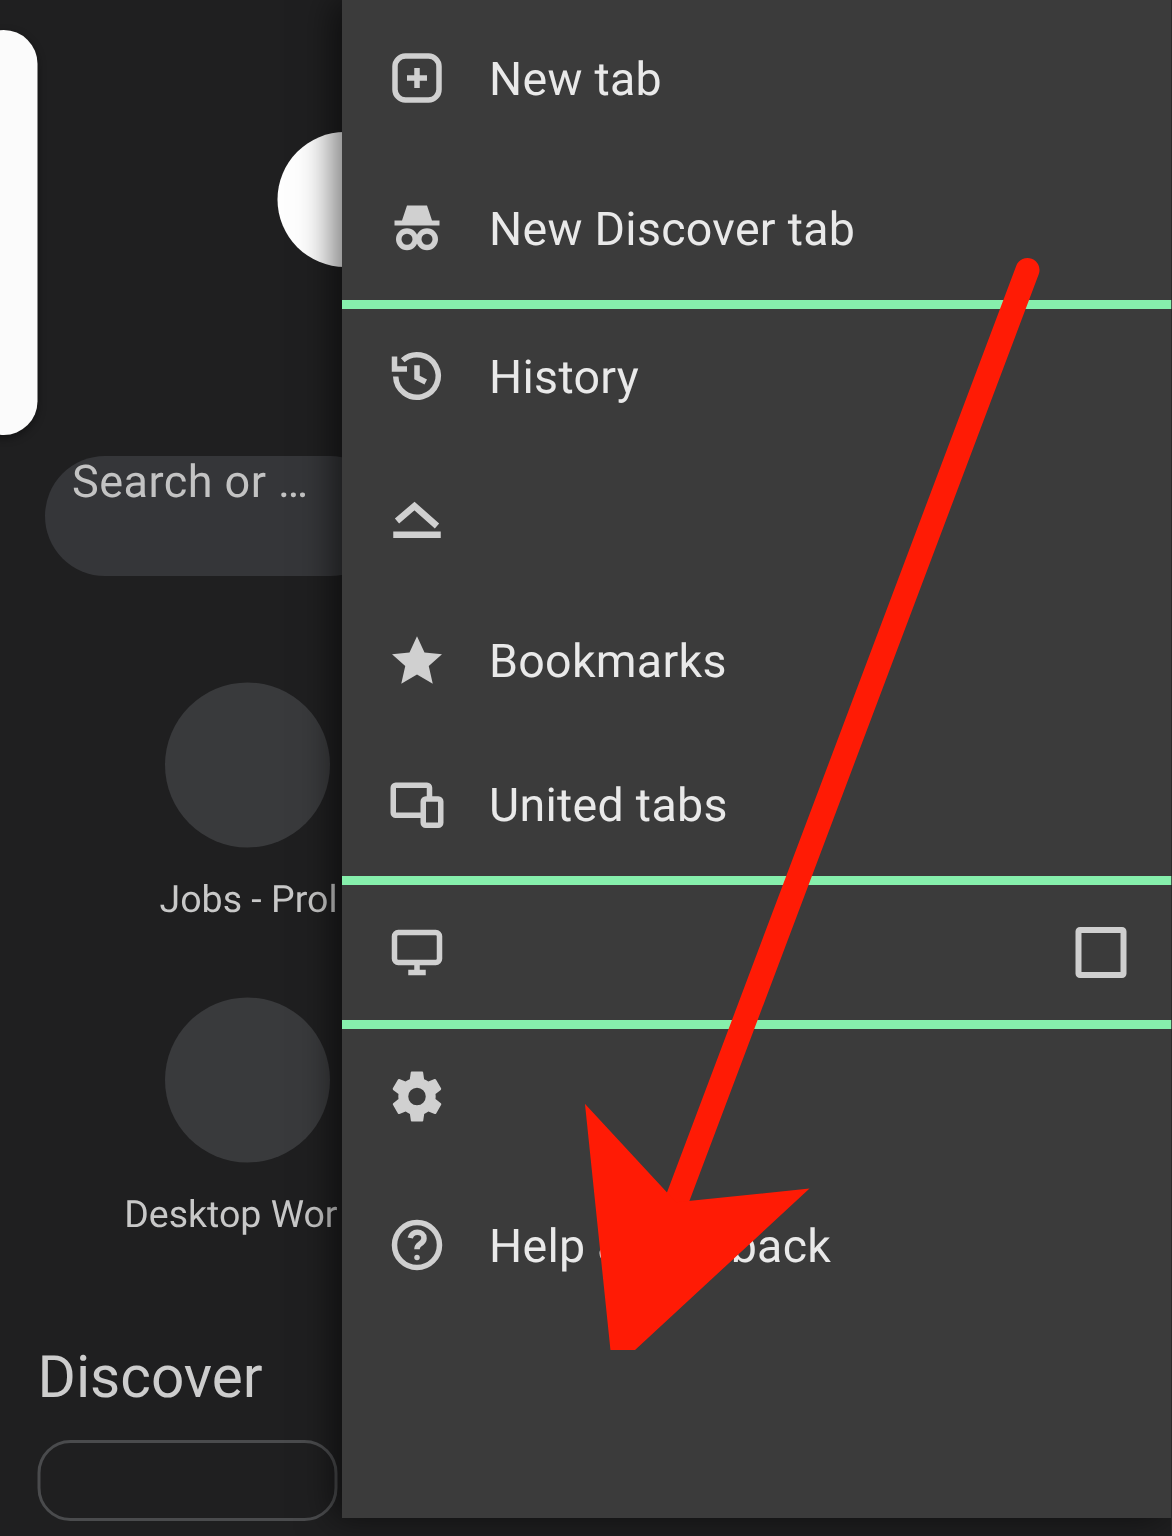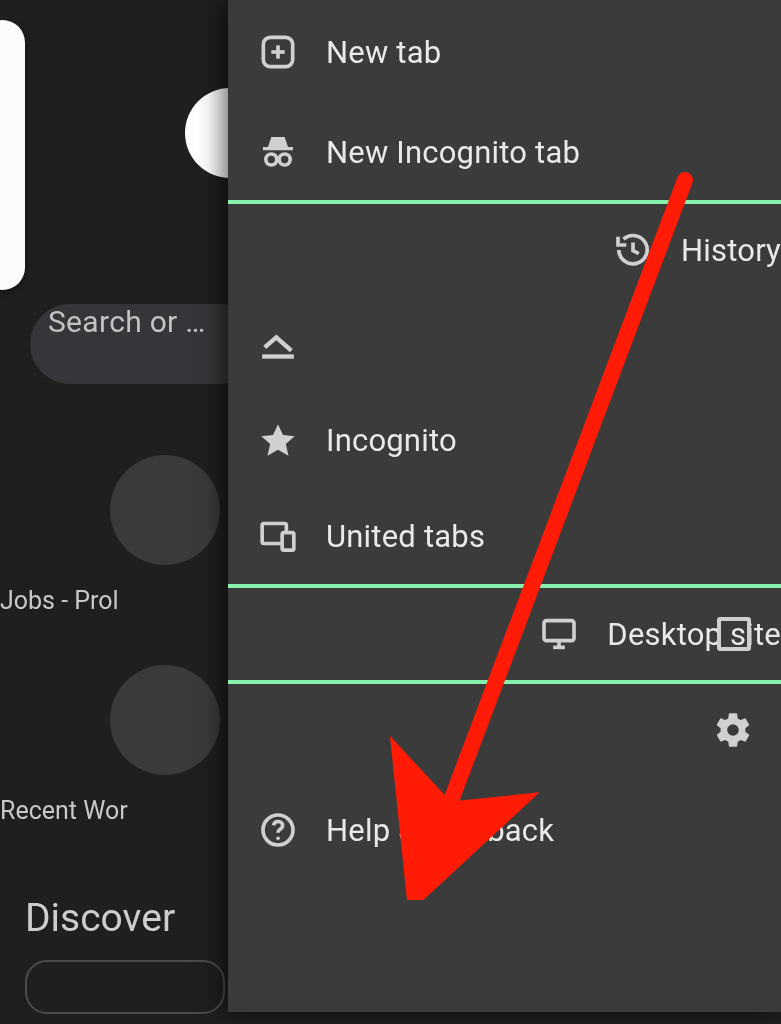--- a/index.html
+++ b/index.html
@@ -46,21 +46,21 @@
       position: absolute;
       width: 110px; height: 110px;
       border-radius: 50%;
       background: #393a3c;
     }
     .shortcut.s1 { top: 455px; left: 110px; }
     .shortcut.s2 { top: 665px; left: 110px; }
     .shortcut-label {
       position: absolute;
       left: 0; width: 225px;
-      text-align: left;
+      text-align: right;
       color: #c8c8c8;
       font-size: 25px;
     }
     .shortcut-label.l1 { top: 586px; }
     .shortcut-label.l2 { top: 796px; }
     .discover-lbl {
       position: absolute;
       top: 895px; left: 25px;
       font-size: 39px;
       color: #cdcdcd;
@@ -89,21 +89,21 @@
       padding-left: 30px;
       font-size: 31px;
       color: #e9e9e9;
       letter-spacing: .2px;
     }
     .menu-item .icon-slot {
       width: 68px;
       display: flex; align-items: center; justify-content: flex-start;
       color: #d0d0d0;
     }
-    .menu-item.hdiv { border-top: 4px solid #86efac; justify-content: flex-end; }
+    .menu-item.hdiv { border-top: 6px solid #86efac; }
     .icon-slot svg { width: 40px; height: 40px; }
     .checkbox {
       position: absolute;
       right: 30px; top: 50%;
       transform: translateY(-50%);
       width: 34px; height: 34px;
       border: 4px solid #cfcfcf;
       border-radius: 3px;
     }
 
@@ -123,21 +123,21 @@
   <div class="logo-disc"></div>
 
   <div class="omnibox">
     <span>Search or …</span>
   </div>
 
   <div class="shortcut s1"></div>
   <div class="shortcut-label l1">Jobs - Prol</div>
 
   <div class="shortcut s2"></div>
-  <div class="shortcut-label l2">Recent Wor</div>
+  <div class="shortcut-label l2">Desktop Wor</div>
 
   <div class="discover-lbl">Discover</div>
   <div class="discover-card"></div>
 </div>
 
 <div class="menu">
 
   <div class="menu-item" style="height:104px;">
     <span class="icon-slot">
       <svg viewBox="0 0 24 24" fill="none" stroke="currentColor" stroke-width="2.2">
@@ -151,21 +151,21 @@
 
   <div class="menu-item">
     <span class="icon-slot">
       <svg viewBox="0 0 24 24" fill="currentColor">
         <path d="M6 9 L8 3 L16 3 L18 9 L21 9 L21 11 L3 11 L3 9 Z"></path>
         <circle cx="8" cy="16.5" r="3.3" fill="none" stroke="currentColor" stroke-width="2.2"></circle>
         <circle cx="16" cy="16.5" r="3.3" fill="none" stroke="currentColor" stroke-width="2.2"></circle>
         <line x1="11.3" y1="16.5" x2="12.7" y2="16.5" stroke="currentColor" stroke-width="2.2"></line>
       </svg>
     </span>
-    <span>New Incognito tab</span>
+    <span>New Discover tab</span>
   </div>
 
   <div class="menu-item hdiv">
     <span class="icon-slot">
       <svg viewBox="0 0 24 24" fill="none" stroke="currentColor" stroke-width="2.2">
         <path d="M3.5 12 A8.5 8.5 0 1 0 6.3 5.5"></path>
         <polyline points="3,4 3,9 8,9"></polyline>
         <polyline points="12,7.5 12,12.4 15.5,14.2"></polyline>
       </svg>
     </span>
@@ -180,42 +180,41 @@
       </svg>
     </span>
   </div>
 
   <div class="menu-item">
     <span class="icon-slot">
       <svg viewBox="0 0 24 24" fill="currentColor">
         <path d="M12 2.5 L15 9 L22 9.7 L16.7 14.4 L18.3 21.5 L12 17.8 L5.7 21.5 L7.3 14.4 L2 9.7 L9 9 Z"></path>
       </svg>
     </span>
-    <span>Incognito</span>
+    <span>Bookmarks</span>
   </div>
 
   <div class="menu-item">
     <span class="icon-slot">
       <svg viewBox="0 0 24 24" fill="none" stroke="currentColor" stroke-width="2.2">
         <rect x="2.5" y="4.5" width="14.5" height="12" rx="1"></rect>
         <rect x="14.5" y="10" width="7" height="10.5" rx="1" fill="#3b3b3b"></rect>
       </svg>
     </span>
     <span>United tabs</span>
   </div>
 
   <div class="menu-item hdiv">
     <span class="icon-slot">
       <svg viewBox="0 0 24 24" fill="none" stroke="currentColor" stroke-width="2.2">
         <rect x="3" y="4" width="18" height="12" rx="1.5"></rect>
         <line x1="8.5" y1="20" x2="15.5" y2="20"></line>
         <line x1="12" y1="16" x2="12" y2="20"></line>
       </svg>
     </span>
-    <span>Desktop site</span>
     <span class="checkbox"></span>
   </div>
 
   <div class="menu-item hdiv">
     <span class="icon-slot">
       <svg viewBox="0 0 24 24" fill="currentColor">
         <path d="M19.4 13c.04-.33.07-.66.07-1s-.03-.67-.07-1l2.11-1.65c.19-.15.24-.42.12-.64l-2-3.46c-.12-.22-.39-.3-.61-.22l-2.49 1c-.52-.4-1.08-.73-1.69-.98l-.38-2.65c-.03-.24-.24-.4-.48-.4h-4c-.24 0-.45.16-.48.4l-.38 2.65c-.61.25-1.17.58-1.69.98l-2.49-1c-.22-.08-.49 0-.61.22l-2 3.46c-.12.22-.07.49.12.64L4.6 11c-.04.33-.07.66-.07 1s.03.67.07 1l-2.11 1.65c-.19.15-.24.42-.12.64l2 3.46c.12.22.39.3.61.22l2.49-1c.52.4 1.08.73 1.69.98l.38 2.65c.03.24.24.4.48.4h4c.24 0 .45-.16.48-.4l.38-2.65c.61-.25 1.17-.58 1.69-.98l2.49 1c.22.08.49 0 .61-.22l2-3.46c.12-.22.07-.49-.12-.64L19.4 13zM12 15.5A3.5 3.5 0 1 1 12 8.5a3.5 3.5 0 0 1 0 7z"></path>
       </svg>
     </span>
   </div>

